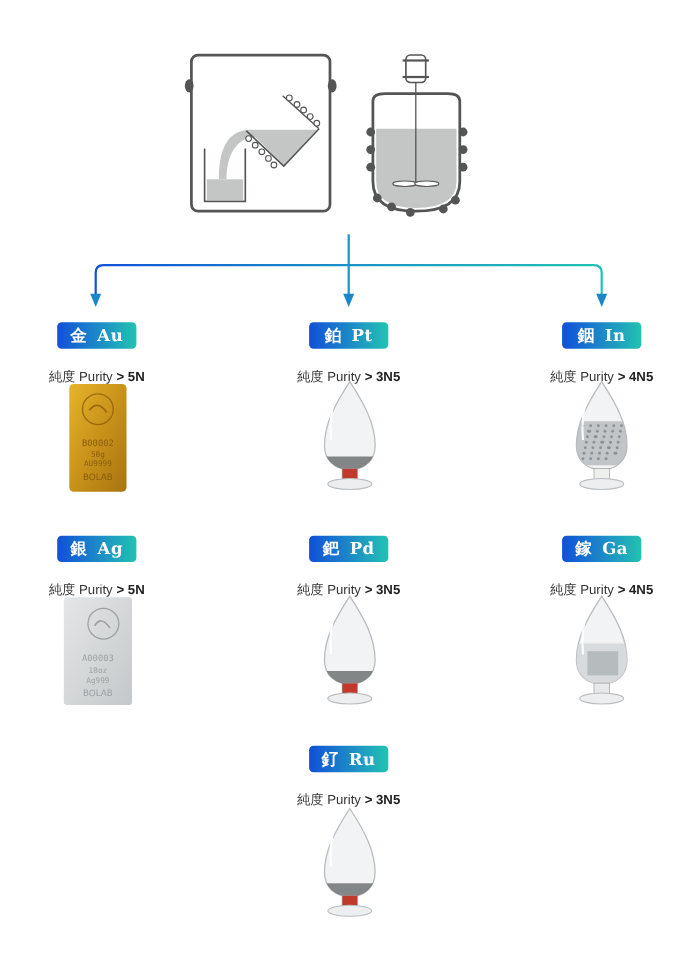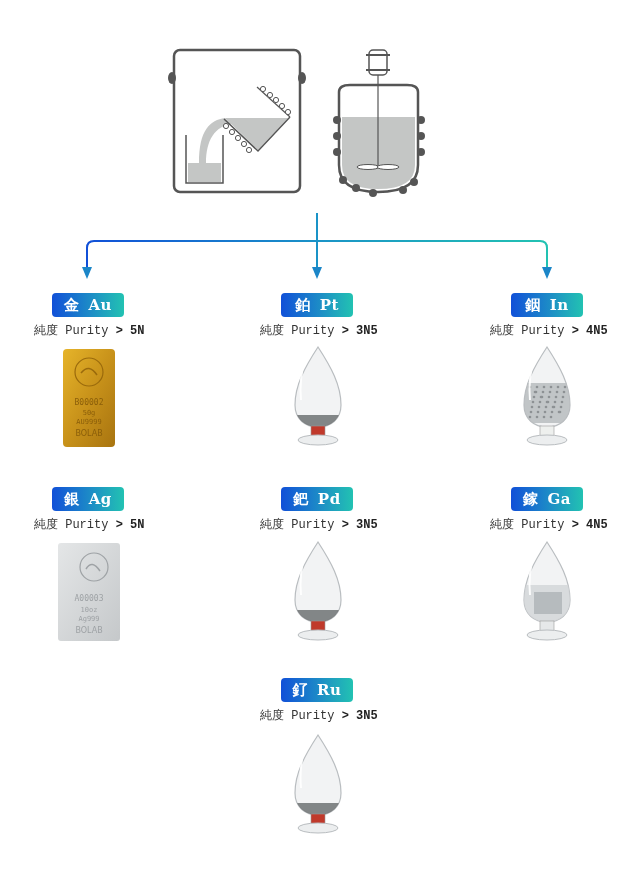--- a/index.html
+++ b/index.html
@@ -7,21 +7,21 @@
   .abs { position: absolute; }
   .badge {
     position: absolute; height: 24px; border-radius: 4px;
     background: linear-gradient(90deg, #1150d8 0%, #1d8ec6 55%, #22c2b2 100%);
     color: #fff; display: flex; align-items: center; justify-content: center;
     font-family: "DejaVu Serif", serif; font-weight: bold; font-size: 15px; letter-spacing: 0.5px;
   }
   .badge .zh { margin-right: 9px; }
   .purity {
     position: absolute; font-size: 12px; color: #333; white-space: nowrap;
-    font-family: Liberation Mono, monospace; text-align: center;
+    font-family: Liberation Sans, sans-serif; text-align: center; margin-top: 12px;
   }
   .purity b { font-weight: bold; color: #222; }
   .product { position: absolute; }
 </style>
 </head>
 <body>
 
 <svg class="abs" style="left:0;top:0" width="630" height="290">
   <defs>
     <linearGradient id="flowGrad" x1="87" y1="0" x2="547" y2="0" gradientUnits="userSpaceOnUse">

